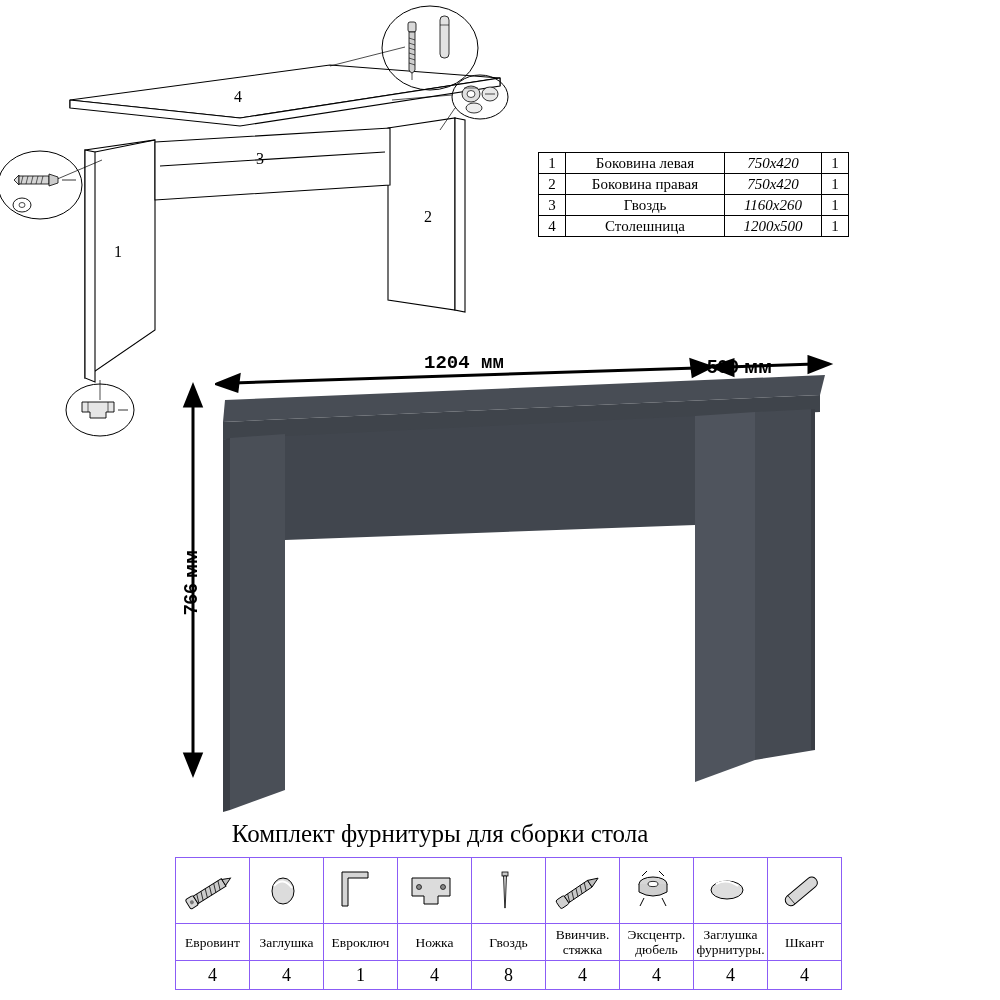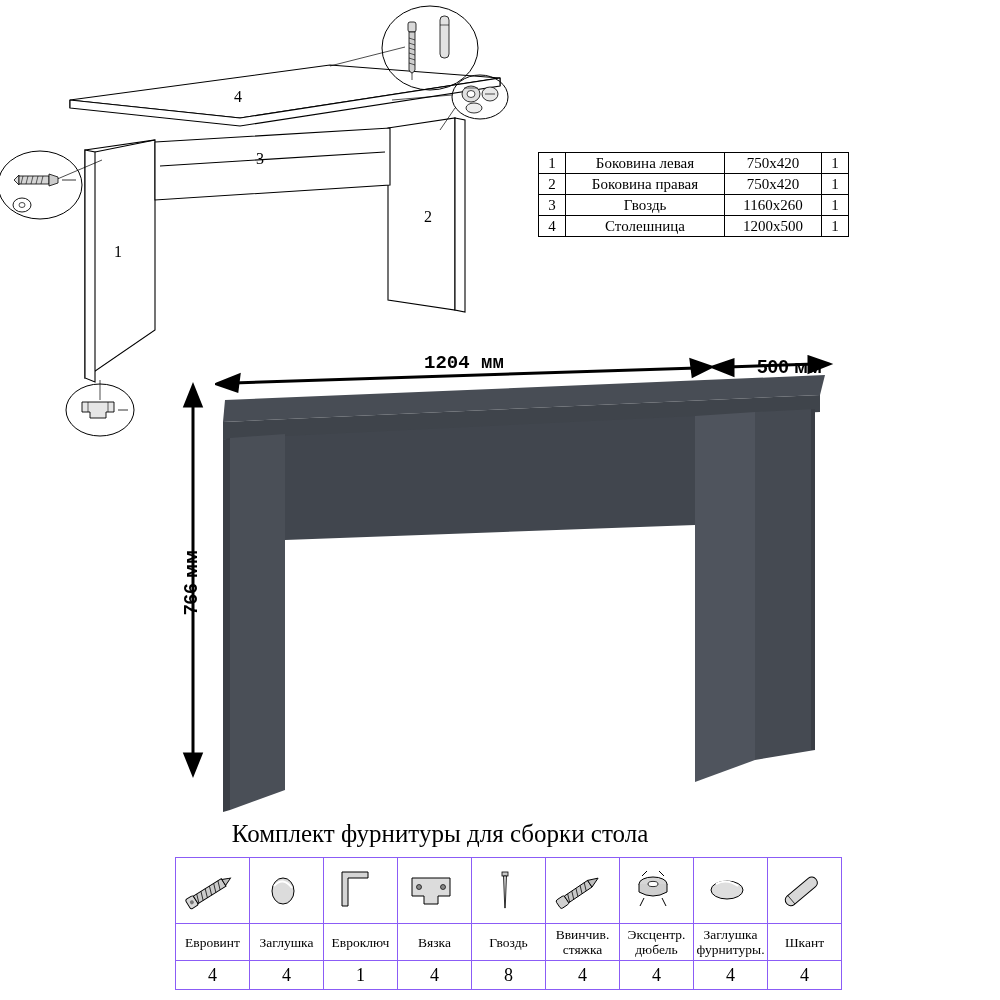--- a/index.html
+++ b/index.html
@@ -24,21 +24,21 @@
   }
   .parts-table td{
     border:1px solid #000;
     padding:1px 4px;
     text-align:center;
     height:18px;
     line-height:16px;
   }
   .parts-table td.num{width:18px;}
   .parts-table td.name{width:150px;}
-  .parts-table td.size{width:88px;}
+  .parts-table td.size{width:88px;font-style:italic;}
   .parts-table td.qty{width:18px;}
 
   
   .dim-label{
     font-family:"Liberation Sans", sans-serif;
     font-weight:bold;
     font-size:19px;
     color:#000;
   }
   .dim-label.vert{
@@ -228,21 +228,21 @@
     <g stroke="#000" stroke-width="3" fill="#000">
       <line x1="18" y1="28" x2="482" y2="13"></line>
       <polygon points="2,29 24,20 22,36"></polygon>
       <polygon points="496,12 476,5 478,21"></polygon>
       <line x1="512" y1="12" x2="600" y2="9"></line>
       <polygon points="498,12 518,5 518,20"></polygon>
       <polygon points="614,9 594,2 594,17"></polygon>
     </g>
   </svg>
   <div class="abs dim-label" style="left:424px;top:352px;font-family:Liberation Mono, monospace;">1204 мм</div>
-  <div class="abs dim-label" style="left:757px;top:356px;">500 мм</div>
+  <div class="abs dim-label" style="left:707px;top:356px;">500 мм</div>
 
   <svg width="40" height="400" style="position:absolute;left:175px;top:380px;">
     <g stroke="#000" stroke-width="3" fill="#000">
       <line x1="18" y1="22" x2="18" y2="378"></line>
       <polygon points="18,6 10,26 26,26"></polygon>
       <polygon points="18,394 10,374 26,374"></polygon>
     </g>
   </svg>
   <div class="abs dim-label vert" style="left:180px;top:615px;">766 мм</div>
 
@@ -330,21 +330,21 @@
               <rect x="14" y="24" width="38" height="11" rx="5" fill="#d8d8d8" stroke="#000" stroke-width="1"></rect>
               <line x1="20" y1="24" x2="20" y2="35" stroke="#000" stroke-width="0.7"></line>
             </g>
           </svg>
         </td>
       </tr>
       <tr>
         <td class="label-cell">Евровинт</td>
         <td class="label-cell">Заглушка</td>
         <td class="label-cell">Евроключ</td>
-        <td class="label-cell">Вязка</td>
+        <td class="label-cell">Ножка</td>
         <td class="label-cell">Гвоздь</td>
         <td class="label-cell">Ввинчив. стяжка</td>
         <td class="label-cell">Эксцентр. дюбель</td>
         <td class="label-cell">Заглушка фурнитуры.</td>
         <td class="label-cell">Шкант</td>
       </tr>
       <tr>
         <td class="count-cell">4</td>
         <td class="count-cell">4</td>
         <td class="count-cell">1</td>

